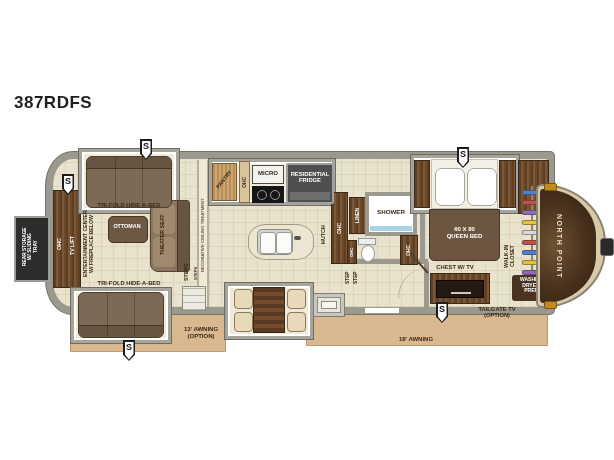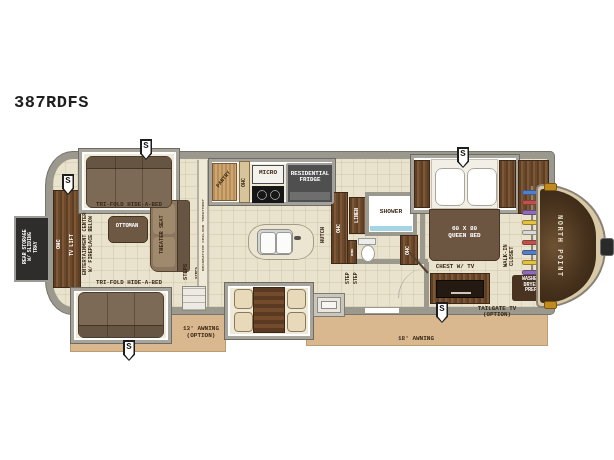--- a/index.html
+++ b/index.html
@@ -1,17 +1,17 @@
 <!DOCTYPE html>
 <html><head>
 <meta charset="utf-8">
 <style>
   html,body{margin:0;padding:0;background:#fff;}
   #stage{position:relative;width:614px;height:460px;background:#ffffff;overflow:hidden;
-         font-family:Liberation Mono, monospace;}
+         font-family:Liberation Sans, sans-serif;}
   .abs{position:absolute;}
   .lbl{position:absolute;font-weight:700;color:#3a2916;text-align:center;
        line-height:1.1;white-space:pre-line;letter-spacing:0;}
   .w{color:#ffffff;}
   .v{writing-mode:vertical-rl;transform:rotate(180deg);display:flex;align-items:center;justify-content:center;}
   .vd{writing-mode:vertical-rl;display:flex;align-items:center;justify-content:center;}
   .wood{background:repeating-linear-gradient(90deg,#5e3f26 0 2px,#7d5736 2px 4px,#6b4a2c 4px 6px);
         border:1px solid #3c2917;box-sizing:border-box;}
   .woodlight{background:repeating-linear-gradient(90deg,#b98d59 0 2px,#cda772 2px 4px);
         border:1px solid #7a5a34;box-sizing:border-box;}

